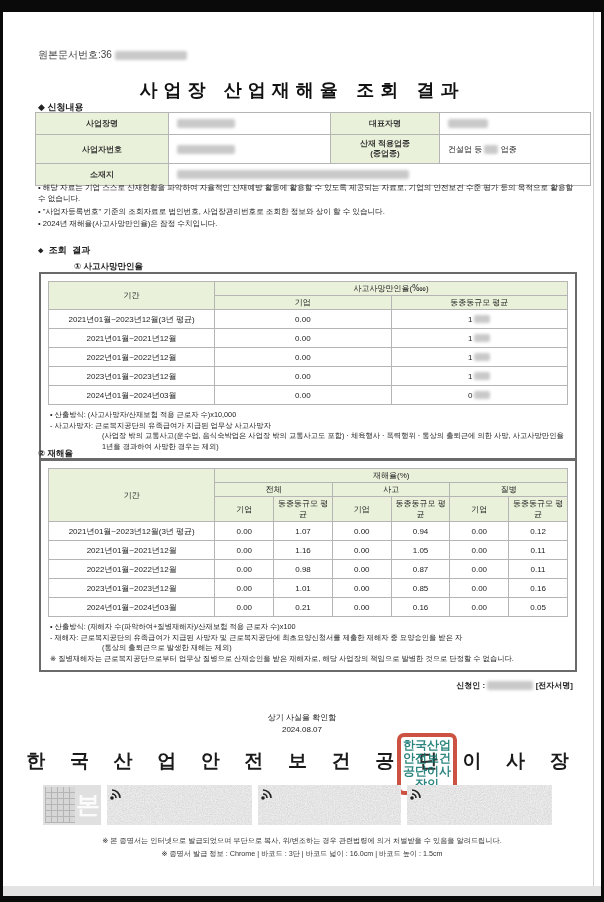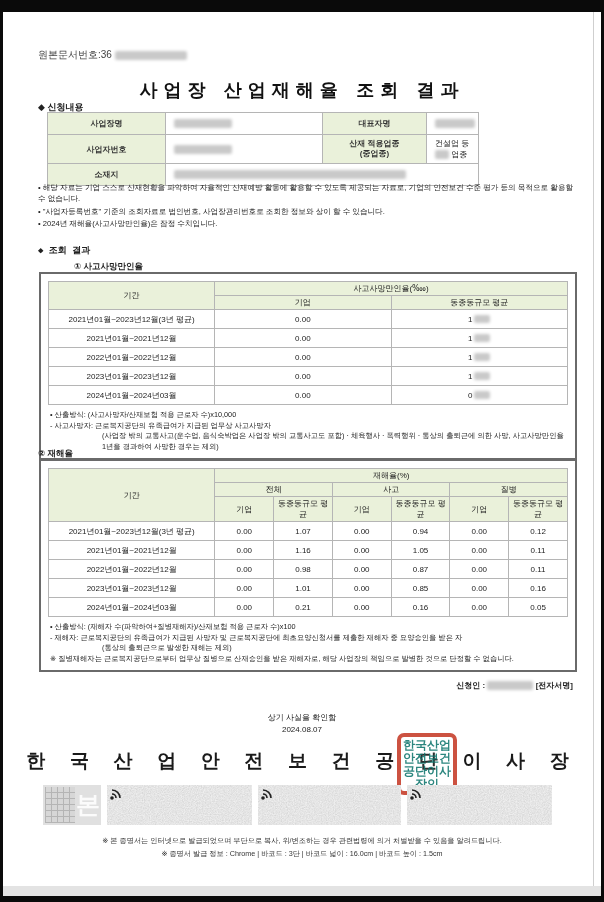--- a/index.html
+++ b/index.html
@@ -17,21 +17,21 @@
 
   .doc-no{left:35px;top:36px;font-size:10px;color:#444;}
   .title{left:0;top:58px;width:100%;text-align:center;font-family:"DejaVu Serif","Liberation Serif",serif;
          font-weight:bold;font-size:18px;letter-spacing:6px;color:#111;margin-top:8px;}
   .sec-title{font-size:9px;font-weight:bold;color:#222;}
 
   table{border-collapse:collapse;}
   td,th{border:1px solid #b5b5b5;font-size:8px;font-weight:normal;text-align:center;vertical-align:middle;padding:1px 3px;}
   .green{background:#eaf1da;}
 
-  .app-table{left:44px;top:100px;width:432px;}
+  .app-table{left:32px;top:100px;width:556px;}
   .app-table td{height:19px;}
   .app-table .lbl{font-weight:bold;color:#333;}
   .val{text-align:left;padding-left:8px;}
 
   .bullets{left:35px;top:170px;width:536px;font-size:7.6px;line-height:1.5;color:#222;}
   .bullets div{margin-bottom:1px;}
 
   .result-title{left:35px;top:232px;font-family:Liberation Mono, monospace;}
   .tbl-caption{font-size:8.5px;font-weight:bold;color:#222;}
 

